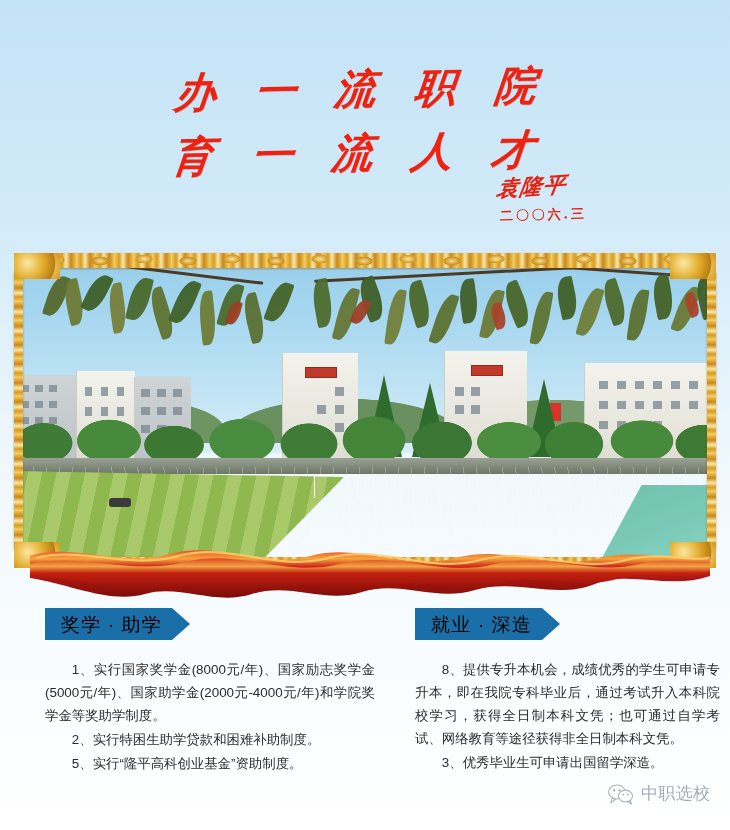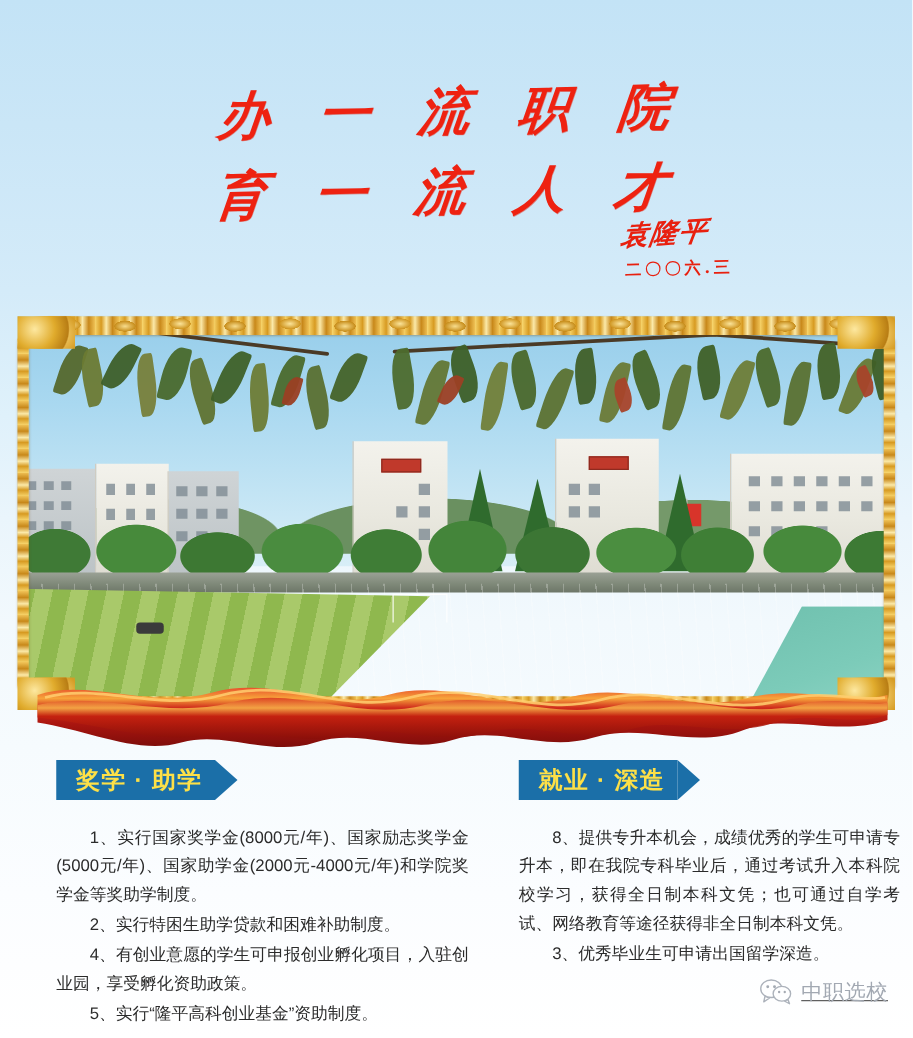--- a/index.html
+++ b/index.html
@@ -272,23 +272,23 @@
   .banner-body {
     position: relative;
     height: 32px;
     background: #1b6fa8;
     display: flex;
     align-items: center;
     padding: 0 10px 0 16px;
     box-sizing: border-box;
   }
   .banner-title {
-    color: #fde047;
+    color: #000000;
     font-size: 19px;
-    font-weight: 700;
+    font-weight: 400;
     letter-spacing: 0.06em;
     white-space: nowrap;
     line-height: 1;
   }
   .banner-arrow {
     position: absolute;
     right: -18px; top: 0;
     width: 0; height: 0;
     border-top: 16px solid transparent;
     border-bottom: 16px solid transparent;
@@ -305,24 +305,23 @@
   .body-text p {
     margin: 0 0 1px 0;
     text-indent: 2em;
   }
 
   
   .watermark {
     position: absolute;
     left: 608px; top: 782px;
     display: flex;
-    align-items: flex-start;
+    align-items: center;
     gap: 7px;
     opacity: .62;
-    text-decoration: underline;
   }
   .wechat-icon { width: 26px; height: 22px; position: relative; }
   .wm-text {
     color: #6b7584;
     font-size: 17px;
     letter-spacing: 0.02em;
     white-space: nowrap;
   }
 </style>
 </head>
@@ -524,21 +523,20 @@
   <div class="col col-left">
     <div class="section-banner">
       <div class="banner-body">
         <span class="banner-title">奖学 · 助学</span>
       </div>
       <div class="banner-arrow"></div>
     </div>
     <div class="body-text">
       <p>1、实行国家奖学金(8000元/年)、国家励志奖学金(5000元/年)、国家助学金(2000元-4000元/年)和学院奖学金等奖助学制度。</p>
       <p>2、实行特困生助学贷款和困难补助制度。</p>
-      <p>4、有创业意愿的学生可申报创业孵化项目，入驻创业园，享受孵化资助政策。</p>
       <p>5、实行“隆平高科创业基金”资助制度。</p>
     </div>
   </div>
 
   <div class="col col-right">
     <div class="section-banner">
       <div class="banner-body">
         <span class="banner-title">就业 · 深造</span>
       </div>
       <div class="banner-arrow"></div>

